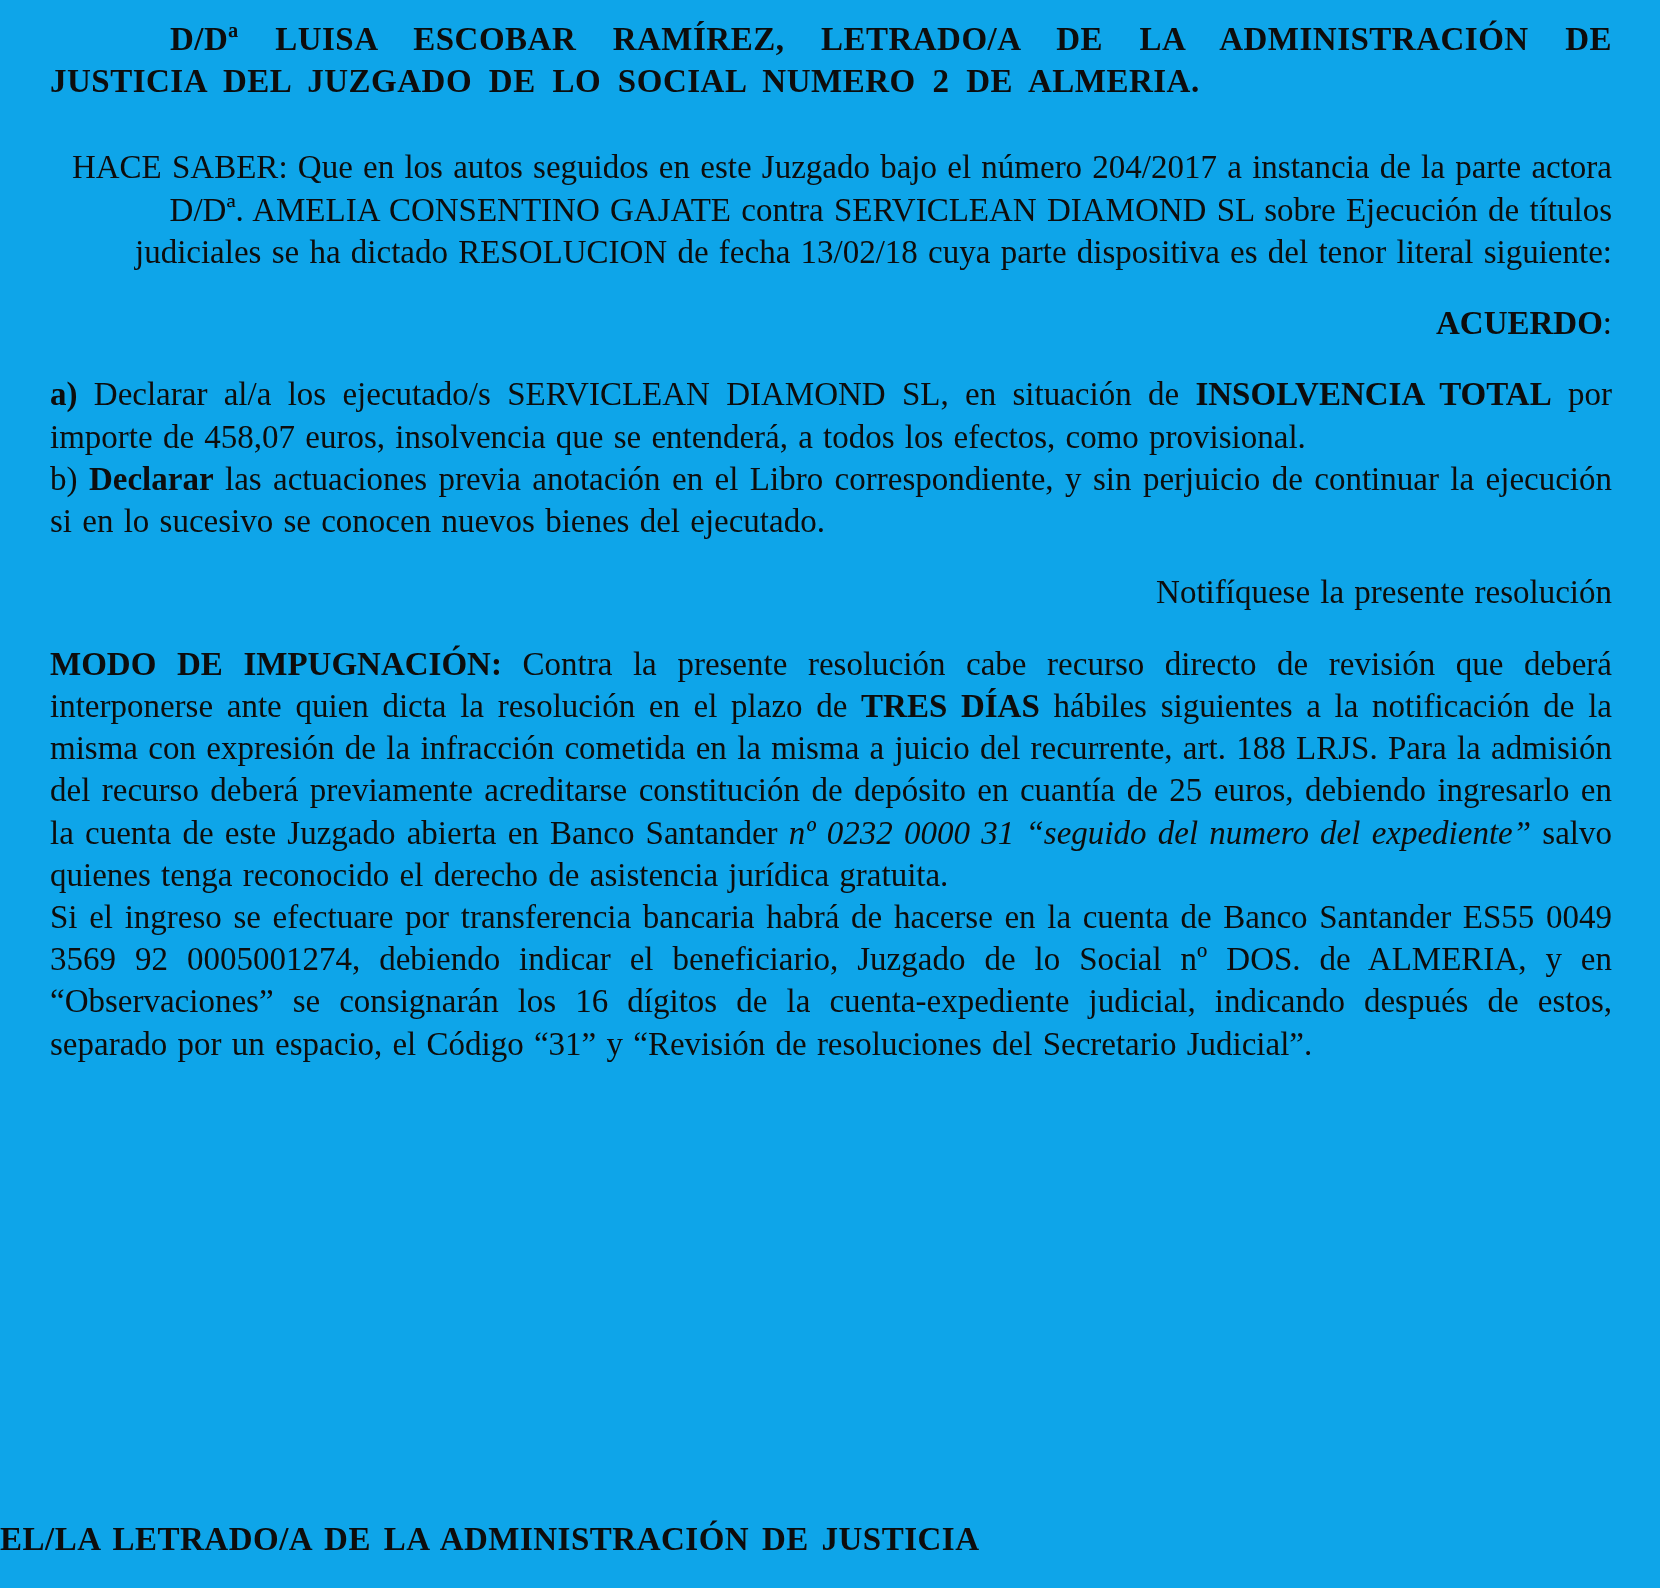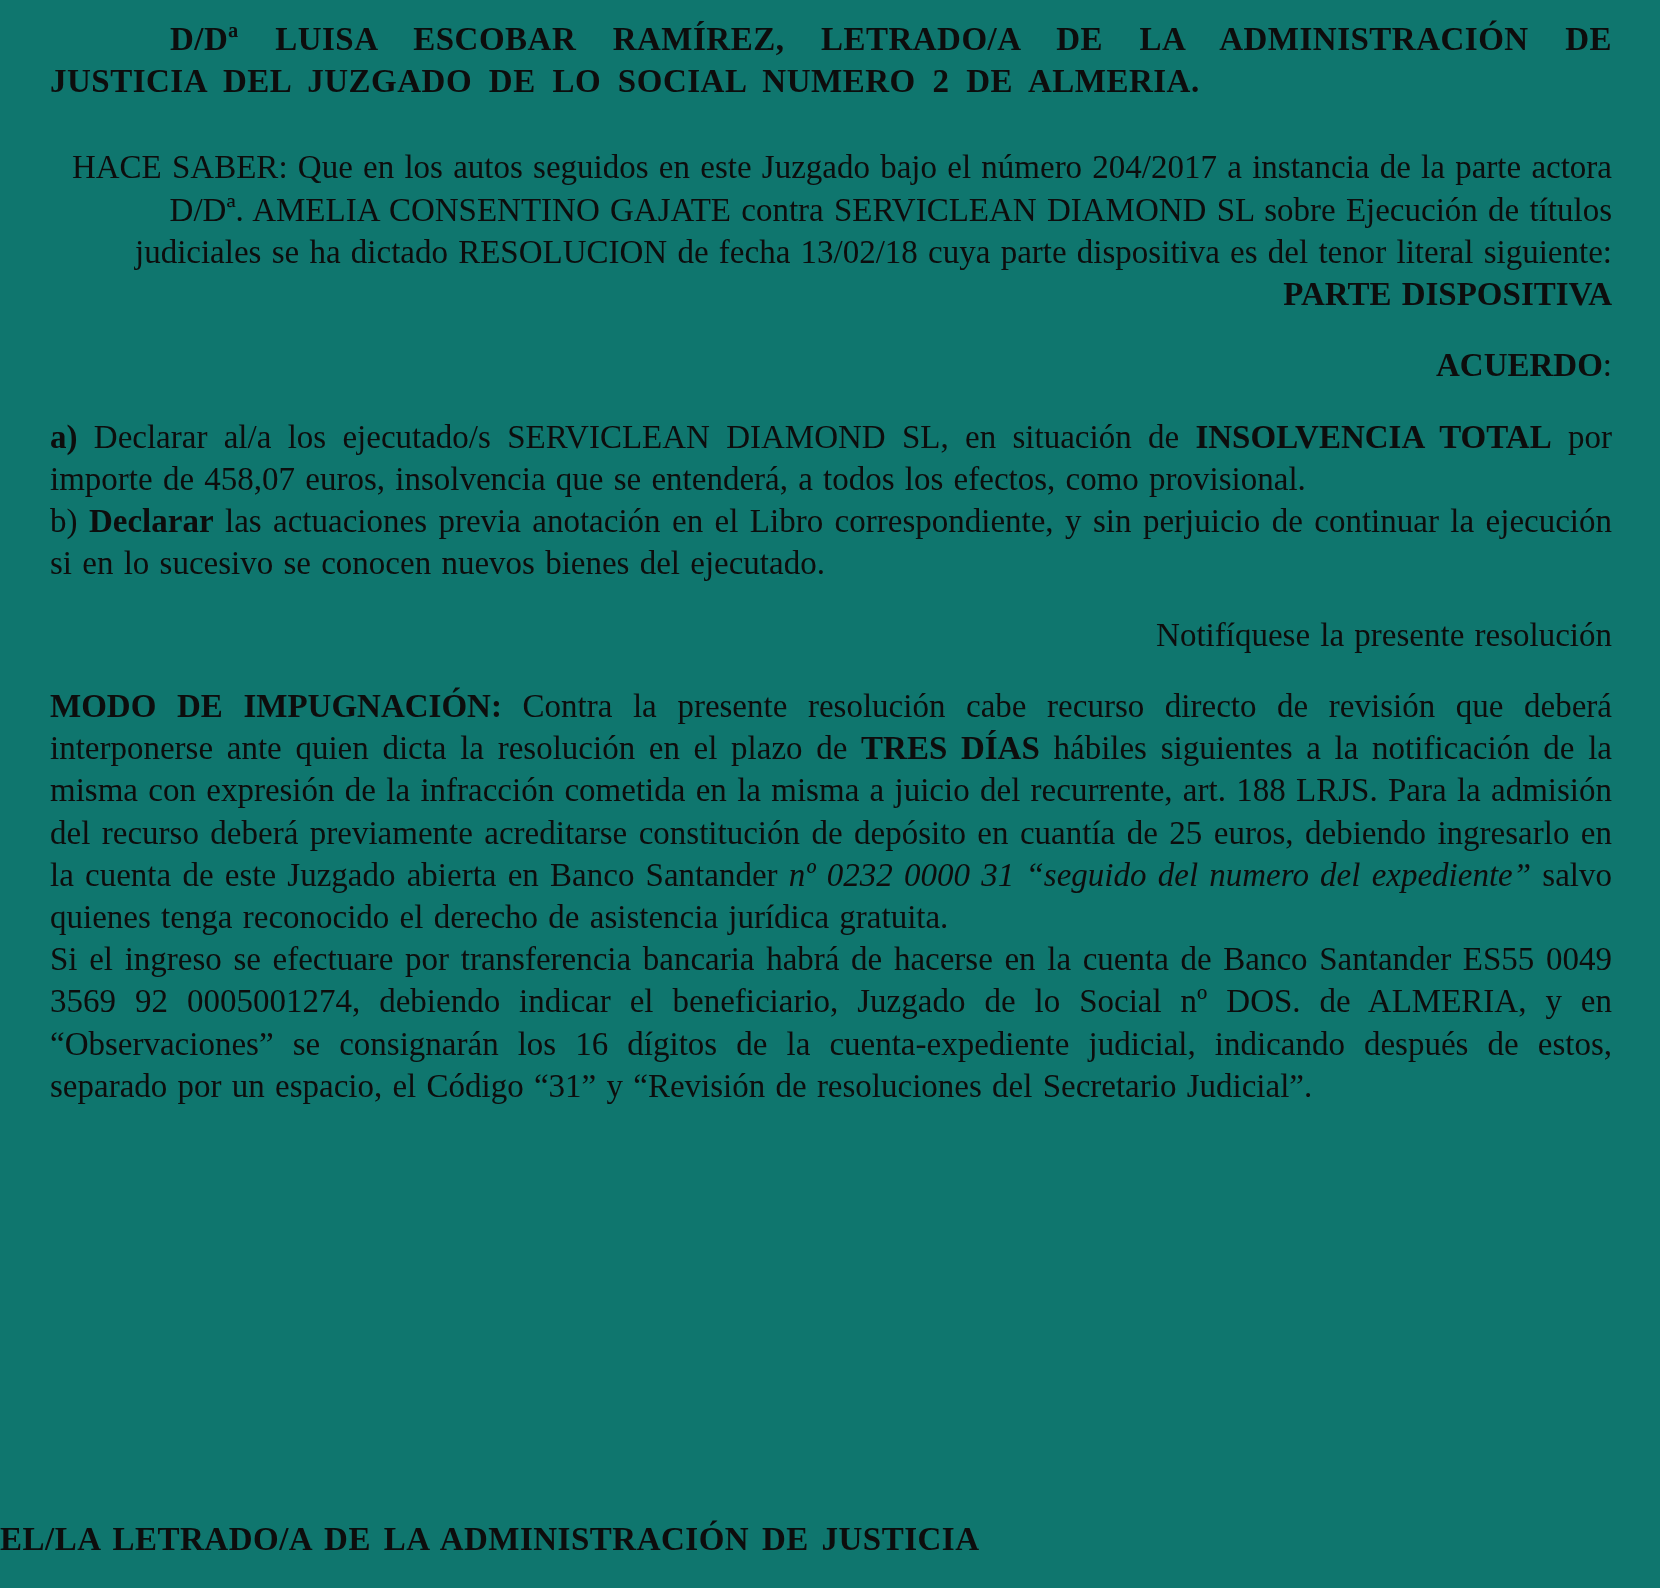--- a/index.html
+++ b/index.html
@@ -5,21 +5,21 @@
   html, body {
     margin: 0;
     padding: 0;
     background: #ffffff;
   }
   .page {
     position: relative;
     width: 1660px;
     height: 1588px;
     box-sizing: border-box;
-    background: #0f766e;
+    background: #0ea5e9;
     color: #0d0d0d;
     font-family: "Liberation Serif", "DejaVu Serif", serif;
     font-size: 33px;
     line-height: 1.28;
     padding: 18px 48px 0 50px;
     overflow: hidden;
   }
   .para {
     margin: 0;
     word-spacing: 2px;
@@ -50,21 +50,20 @@
 </style>
 </head>
 <body>
 
 <div class="page">
 
   <p class="para header">D/Dª LUISA ESCOBAR RAMÍREZ, LETRADO/A DE LA ADMINISTRACIÓN DE JUSTICIA DEL JUZGADO DE LO SOCIAL NUMERO 2 DE ALMERIA.</p>
 
   <p class="para left">HACE SABER: Que en los autos seguidos en este Juzgado bajo el número 204/2017 a instancia de la parte actora D/Dª. AMELIA CONSENTINO GAJATE contra SERVICLEAN DIAMOND SL sobre Ejecución de títulos judiciales se ha dictado RESOLUCION de fecha 13/02/18 cuya parte dispositiva es del tenor literal siguiente:</p>
 
-  <p class="para left bold">PARTE DISPOSITIVA</p>
 
   <p class="para left mt-line"><b>ACUERDO</b><span>:</span></p>
 
   <p class="para justify mt-line"><b>a)</b><span> Declarar al/a los ejecutado/s SERVICLEAN DIAMOND SL, en situación de </span><b>INSOLVENCIA TOTAL</b><span> por importe de 458,07 euros, insolvencia que se entenderá, a todos los efectos, como provisional.</span></p>
 
   <p class="para justify"><span>b) </span><b>Declarar</b><span> las actuaciones previa anotación en el Libro correspondiente, y sin perjuicio de continuar la ejecución si en lo sucesivo se conocen nuevos bienes del ejecutado.</span></p>
 
   <p class="para left mt-line">Notifíquese la presente resolución</p>
 
   <p class="para justify mt-line"><b>MODO DE IMPUGNACIÓN:</b><span> Contra la presente resolución cabe recurso directo de revisión que deberá interponerse ante quien dicta la resolución en el plazo de </span><b>TRES DÍAS</b><span> hábiles siguientes a la notificación de la misma con expresión de la infracción cometida en la misma a juicio del recurrente, art. 188 LRJS. Para la admisión del recurso deberá previamente acreditarse constitución de depósito en cuantía de 25 euros, debiendo ingresarlo en la cuenta de este Juzgado abierta en Banco Santander </span><i>nº 0232 0000 31 “seguido del numero del expediente”</i><span> salvo quienes tenga reconocido el derecho de asistencia jurídica gratuita.</span></p>

